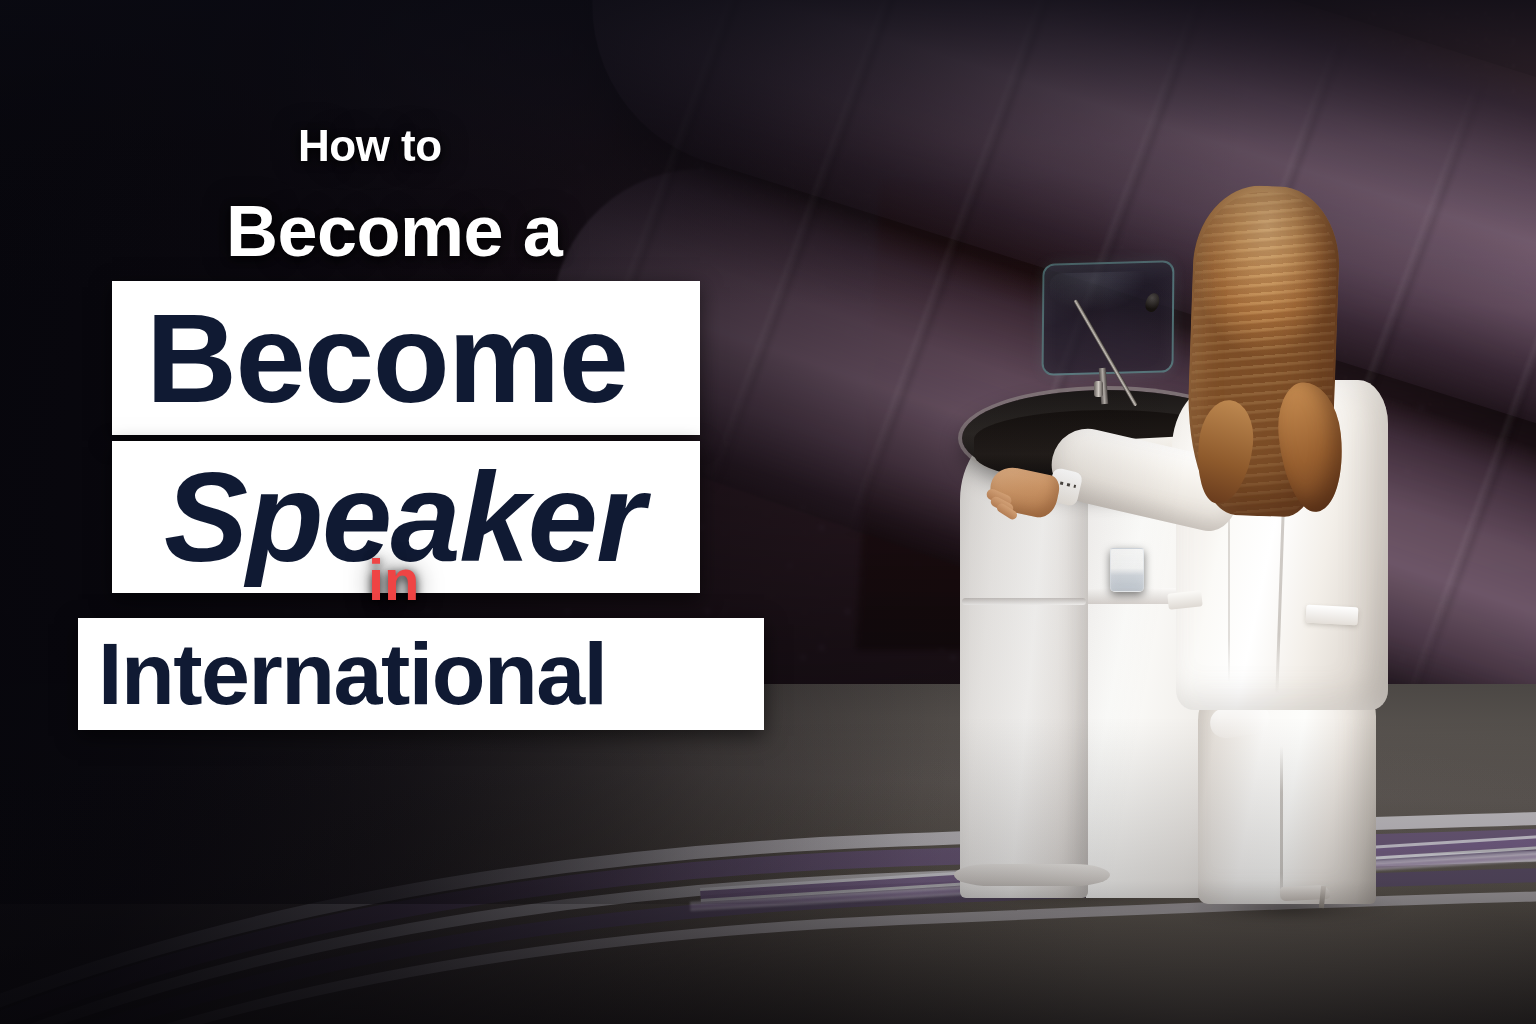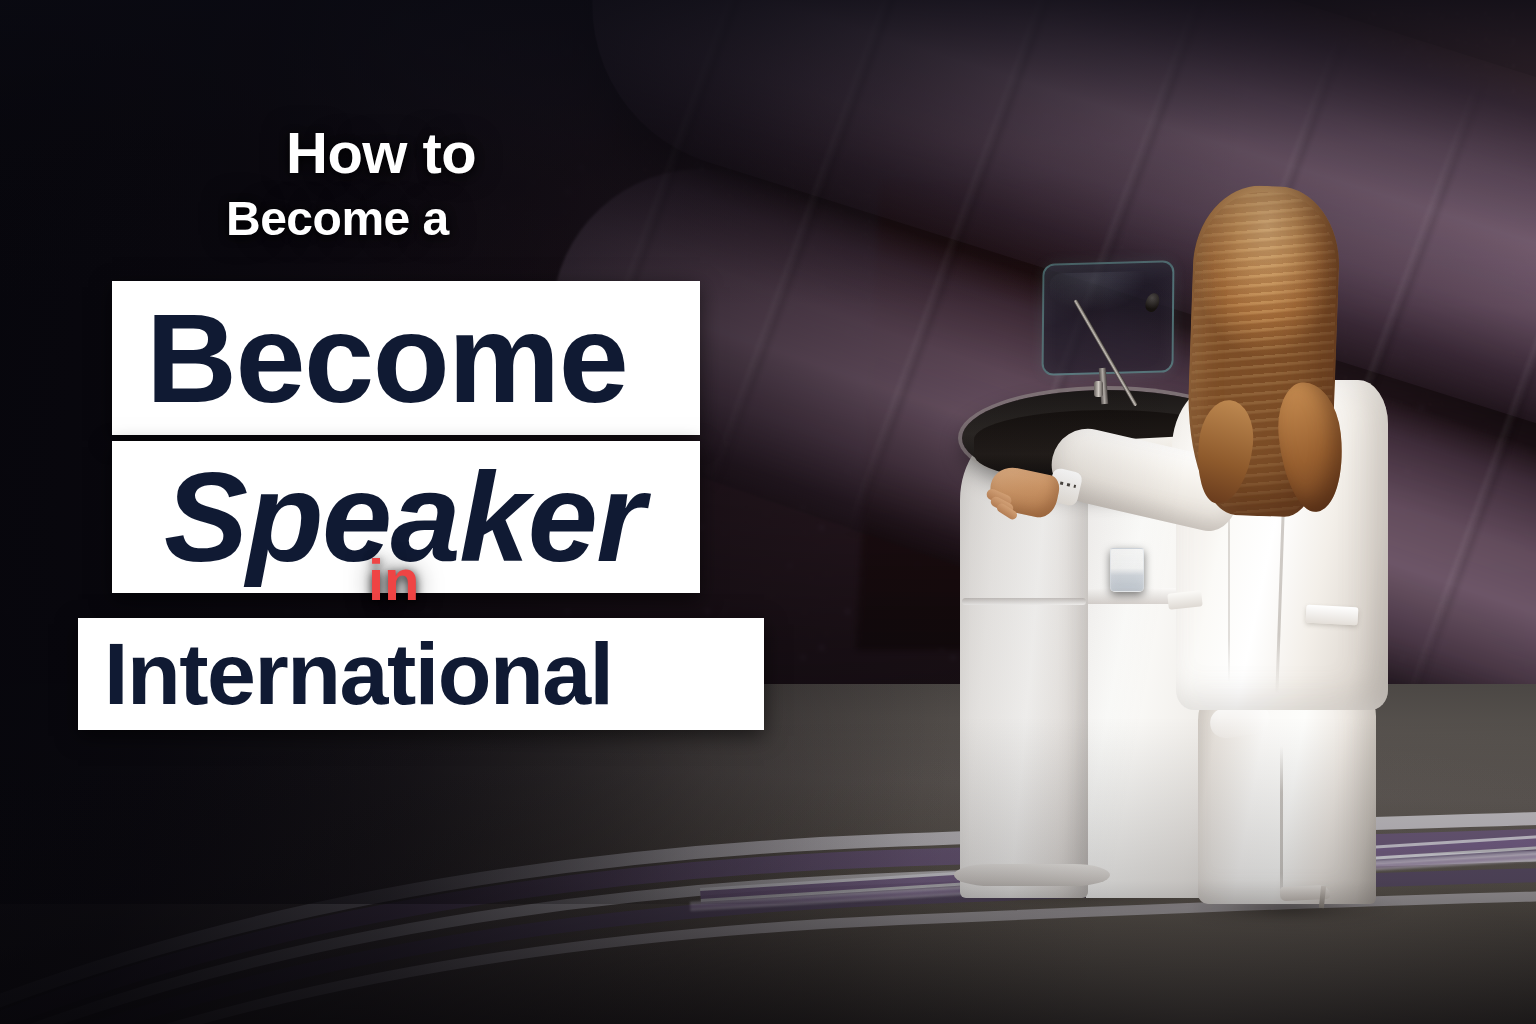--- a/index.html
+++ b/index.html
@@ -468,42 +468,42 @@
   .titleblock { position:absolute; left:0; top:0; width:1536px; height:1024px; }
 
   .kicker {
     position:absolute;
     color:#ffffff;
     font-weight:bold;
     letter-spacing:-0.5px;
     text-shadow:0 2px 10px rgba(0,0,0,0.85), 0 0 26px rgba(0,0,0,0.6);
     white-space:nowrap;
   }
-  .kicker-1 { left:286px; top:124px; font-size:58px; line-height:1.0; }
-  .kicker-2 { left:226px; top:195px; font-size:48px; line-height:1.0; }
+  .kicker-1 { left:298px; top:124px; font-size:44px; line-height:1.0; }
+  .kicker-2 { left:226px; top:195px; font-size:72px; line-height:1.0; }
 
   .connector {
     position:absolute; left:368px; top:551px;
     color:#ef4444; font-weight:bold; font-size:58px; line-height:1.0;
     text-shadow:0 2px 10px rgba(0,0,0,0.85), 0 0 24px rgba(0,0,0,0.55);
   }
 
   .hl {
     position:absolute;
     background:#ffffff;
     color:#101a33;
     font-weight:bold;
     display:flex; align-items:center;
     white-space:nowrap;
     box-shadow:0 6px 20px rgba(0,0,0,0.55);
     letter-spacing:-1.5px;
   }
   .hl-keynote      { left:112px; top:281px; width:588px; height:154px; font-size:126px; padding-left:34px; }
   .hl-speaker      { left:112px; top:441px; width:588px; height:152px; font-size:126px; padding-left:52px;font-style:italic; }
-  .hl-international{ left:78px;  top:618px; width:686px; height:112px; font-size:88px;  padding-left:26px; }
+  .hl-international{ left:78px;  top:618px; width:686px; height:112px; font-size:88px;  padding-left:20px; }
   .hl-conferences  { left:78px;  top:737px; width:686px; height:100px; font-size:88px;  padding-left:26px; }
 </style>
 </head>
 <body>
 
 <div id="stage">
 
   <div class="layer bg-base"></div>
   <div class="crowd"></div>
   <div class="crowd-fine"></div>

